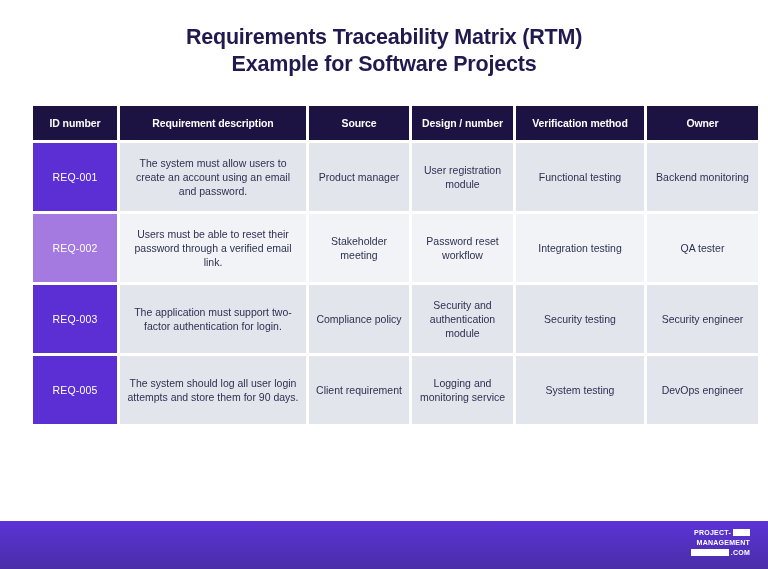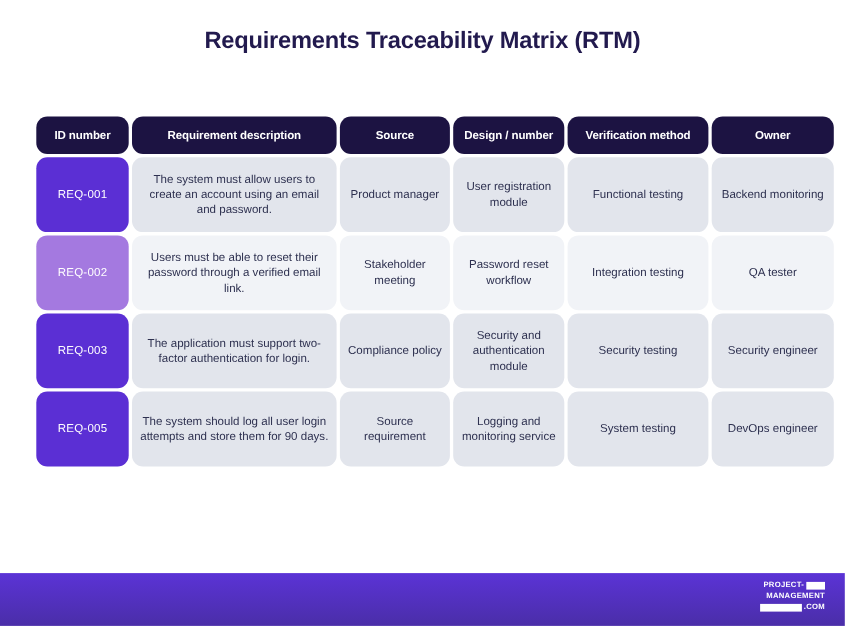--- a/index.html
+++ b/index.html
@@ -50,21 +50,20 @@
     border-collapse: separate;
     border-spacing: 3px 3px;
     table-layout: fixed;
   }
   .rtm-table th,
   .rtm-table td {
     padding: 0;
     margin: 0;
     vertical-align: middle;
     text-align: center;
-    border-radius: 10px;
   }
 
   .col-id        { width: 84px; }
   .col-desc      { width: 186px; }
   .col-source    { width: 100px; }
   .col-design    { width: 101px; }
   .col-verif     { width: 128px; }
   .col-owner     { width: 111px; }
 
   
@@ -145,20 +144,21 @@
   .logo-bar-a { width: 17px; }
   .logo-bar-b { width: 38px; }
 </style>
 </head>
 <body>
 
 <div class="page">
 
   <div class="title-block">
     <span class="title-line">Requirements Traceability Matrix (RTM)</span>
+    <span class="title-line">Example for Software Projects</span>
   </div>
 
   <table class="rtm-table">
     <colgroup>
       <col class="col-id">
       <col class="col-desc">
       <col class="col-source">
       <col class="col-design">
       <col class="col-verif">
       <col class="col-owner">
@@ -199,21 +199,21 @@
         <td class="data-cell">Compliance policy</td>
         <td class="data-cell">Security and authentication module</td>
         <td class="data-cell">Security testing</td>
         <td class="data-cell">Security engineer</td>
       </tr>
 
 
       <tr class="row-dark">
         <td class="id-cell">REQ-005</td>
         <td class="data-cell">The system should log all user login attempts and store them for 90 days.</td>
-        <td class="data-cell">Source requirement</td>
+        <td class="data-cell">Client requirement</td>
         <td class="data-cell">Logging and monitoring service</td>
         <td class="data-cell">System testing</td>
         <td class="data-cell">DevOps engineer</td>
       </tr>
 
     </tbody>
   </table>
 
   <div class="footer-band"></div>
 

